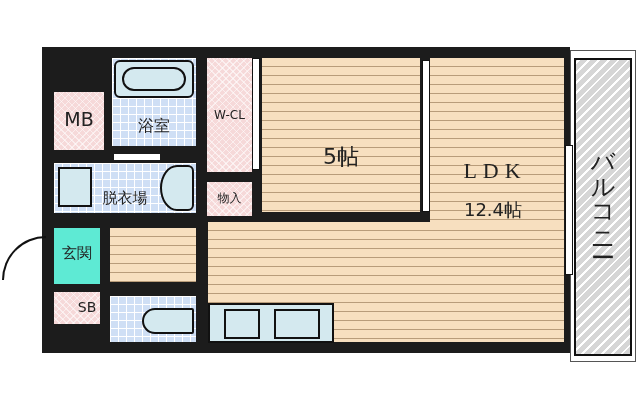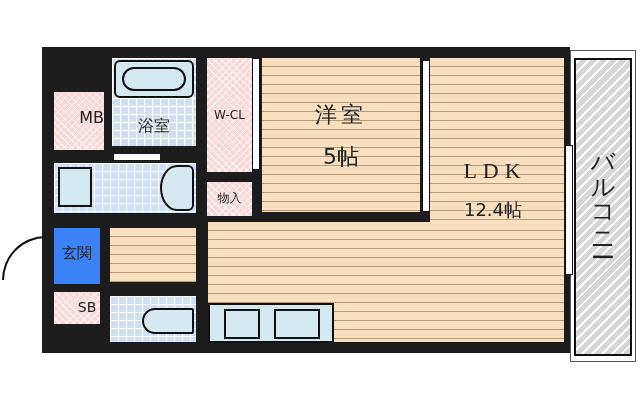--- a/index.html
+++ b/index.html
@@ -2,56 +2,56 @@
 <html><head>
 <meta charset="utf-8">
 <style>
   html,body{margin:0;padding:0;background:#fff;}
   body{width:640px;height:400px;position:relative;overflow:hidden;font-family:"DejaVu Sans","Liberation Sans",sans-serif;}
   .abs{position:absolute;box-sizing:border-box;}
   .wall{background:#1c1c1c;}
   .floor{background:#f7dfbf;background-image:repeating-linear-gradient(to bottom,transparent 0,transparent 8px,#b89c7a 8px,#b89c7a 9px);}
   .pink{background:#f6d9d9;background-image:repeating-linear-gradient(45deg,transparent 0 4px,rgba(255,255,255,.55) 4px 5px),repeating-linear-gradient(-45deg,transparent 0 4px,rgba(255,255,255,.55) 4px 5px);}
   .tile{background:#cfdff5;background-image:linear-gradient(#fff 1px,transparent 1px),linear-gradient(90deg,#fff 1px,transparent 1px);background-size:8px 8px;}
-  .gray{background:#3b82f6;padding-left:40px;}
+  .gray{background:#5eead4;padding-left:40px;}
   .balc{background:#d6d6d6;background-image:repeating-linear-gradient(-45deg,transparent 0 5px,#fff 5px 7px);border:2px solid #111;}
   .lbl{color:#222;text-align:center;white-space:nowrap;}
   .fixture{background:#d4e9ef;border:2px solid #111;}
   .white{background:#fff;}
 </style>
 </head>
 <body>
 
 <div class="abs wall" style="left:42px;top:47px;width:528px;height:306px;"></div>
 
 <div class="abs pink" style="left:54px;top:92px;width:50px;height:58px;">
-  <div class="abs lbl" style="left:0;top:16px;width:50px;font-size:16px;text-align:right;">MB</div>
+  <div class="abs lbl" style="left:0;top:16px;width:50px;font-size:19px;">MB</div>
 </div>
 
 <div class="abs tile" style="left:112px;top:58px;width:84px;height:88px;">
   <div class="abs fixture" style="left:2px;top:2px;width:80px;height:38px;border-radius:6px;">
     <div class="abs" style="left:6px;top:5px;width:64px;height:24px;border:2px solid #111;border-radius:12px;"></div>
   </div>
   <div class="abs lbl" style="left:0;top:58px;width:84px;font-size:16px;">浴室</div>
 </div>
 <div class="abs white" style="left:114px;top:154px;width:46px;height:6px;"></div>
 
 <div class="abs pink" style="left:207px;top:58px;width:45px;height:114px;">
   <div class="abs lbl" style="left:0;top:50px;width:45px;font-size:12px;">W-CL</div>
 </div>
 <div class="abs white" style="left:252px;top:58px;width:8px;height:112px;border:1px solid #111;"></div>
 
 <div class="abs floor" style="left:262px;top:58px;width:158px;height:154px;">
-  <div class="abs lbl" style="left:0;top:42px;width:158px;font-size:22px;letter-spacing:4px;">洋室</div>
   <div class="abs lbl" style="left:0;top:84px;width:158px;font-size:22px;">5帖</div>
 </div>
 <div class="abs white" style="left:422px;top:60px;width:8px;height:152px;border:1px solid #111;"></div>
 
 <div class="abs tile" style="left:54px;top:163px;width:142px;height:50px;">
   <div class="abs fixture" style="left:4px;top:4px;width:34px;height:40px;"></div>
+  <div class="abs lbl" style="left:40px;top:26px;width:62px;font-size:15px;">脱衣場</div>
   <div class="abs fixture" style="left:106px;top:2px;width:34px;height:46px;border-radius:50% 6px 6px 50%;"></div>
 </div>
 
 <div class="abs pink" style="left:207px;top:182px;width:45px;height:34px;">
   <div class="abs lbl" style="left:0;top:8px;width:45px;font-size:12px;">物入</div>
 </div>
 
 <div class="abs floor" style="left:430px;top:58px;width:134px;height:284px;"></div>
 <div class="abs floor" style="left:208px;top:222px;width:356px;height:120px;"></div>
 <div class="abs lbl" style="left:440px;top:158px;width:110px;font-size:22px;letter-spacing:6px;font-family:Liberation Serif, serif;">LDK</div>

